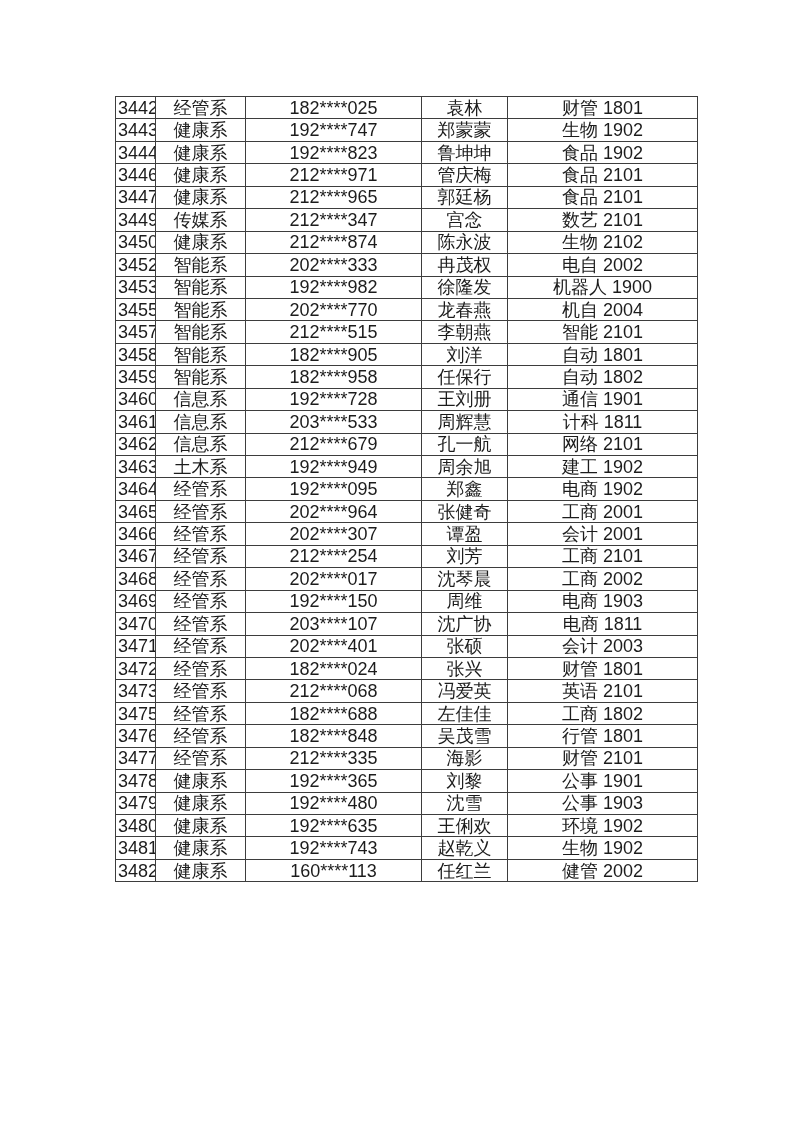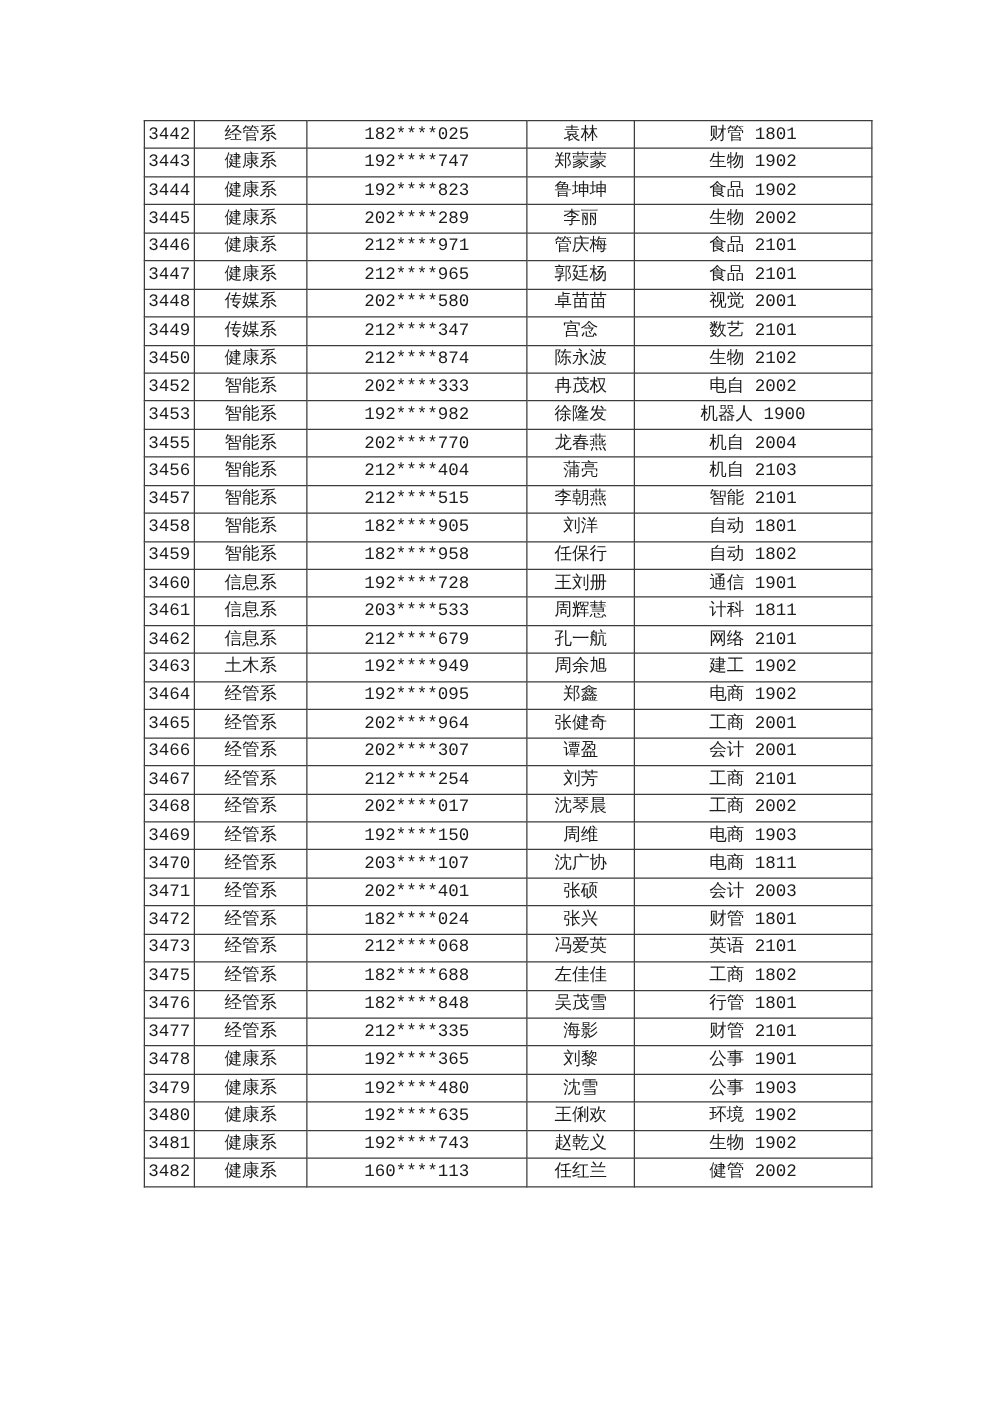--- a/index.html
+++ b/index.html
@@ -14,22 +14,22 @@
     background: #ffffff;
     overflow: hidden;
   }
   table.roster {
     position: absolute;
     left: 115px;
     top: 96px;
     width: 582px;
     border-collapse: collapse;
     table-layout: fixed;
-    font-family: Liberation Mono, monospace;
-    font-size: 14px;
+    font-family: Liberation Sans, sans-serif;
+    font-size: 18px;
     color: #1c1c1c;
     border-radius: 26px;
   }
   table.roster col.c-serial     { width: 40px; }
   table.roster col.c-department { width: 90px; }
   table.roster col.c-phone      { width: 176px; }
   table.roster col.c-name       { width: 86px; }
   table.roster col.c-class      { width: 190px; }
   table.roster td {
     border: 1px solid #3d3d3d;
@@ -70,46 +70,32 @@
           <td>生物 1902</td>
         </tr>
         <tr>
           <td>3444</td>
           <td>健康系</td>
           <td>192****823</td>
           <td>鲁坤坤</td>
           <td>食品 1902</td>
         </tr>
         <tr>
-          <td>3445</td>
-          <td>健康系</td>
-          <td>202****289</td>
-          <td>李丽</td>
-          <td>生物 2002</td>
-        </tr>
-        <tr>
           <td>3446</td>
           <td>健康系</td>
           <td>212****971</td>
           <td>管庆梅</td>
           <td>食品 2101</td>
         </tr>
         <tr>
           <td>3447</td>
           <td>健康系</td>
           <td>212****965</td>
           <td>郭廷杨</td>
           <td>食品 2101</td>
-        </tr>
-        <tr>
-          <td>3448</td>
-          <td>传媒系</td>
-          <td>202****580</td>
-          <td>卓苗苗</td>
-          <td>视觉 2001</td>
         </tr>
         <tr>
           <td>3449</td>
           <td>传媒系</td>
           <td>212****347</td>
           <td>宫念</td>
           <td>数艺 2101</td>
         </tr>
         <tr>
           <td>3450</td>
@@ -133,27 +119,20 @@
           <td>机器人 1900</td>
         </tr>
         <tr>
           <td>3455</td>
           <td>智能系</td>
           <td>202****770</td>
           <td>龙春燕</td>
           <td>机自 2004</td>
         </tr>
         <tr>
-          <td>3456</td>
-          <td>智能系</td>
-          <td>212****404</td>
-          <td>蒲亮</td>
-          <td>机自 2103</td>
-        </tr>
-        <tr>
           <td>3457</td>
           <td>智能系</td>
           <td>212****515</td>
           <td>李朝燕</td>
           <td>智能 2101</td>
         </tr>
         <tr>
           <td>3458</td>
           <td>智能系</td>
           <td>182****905</td>

